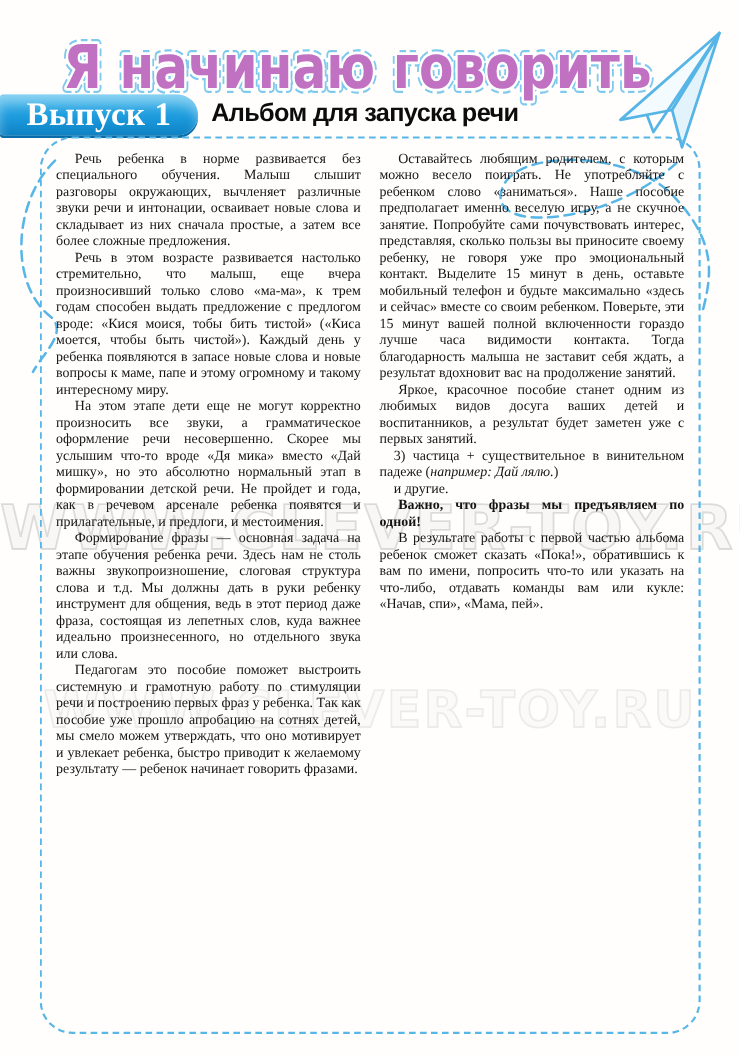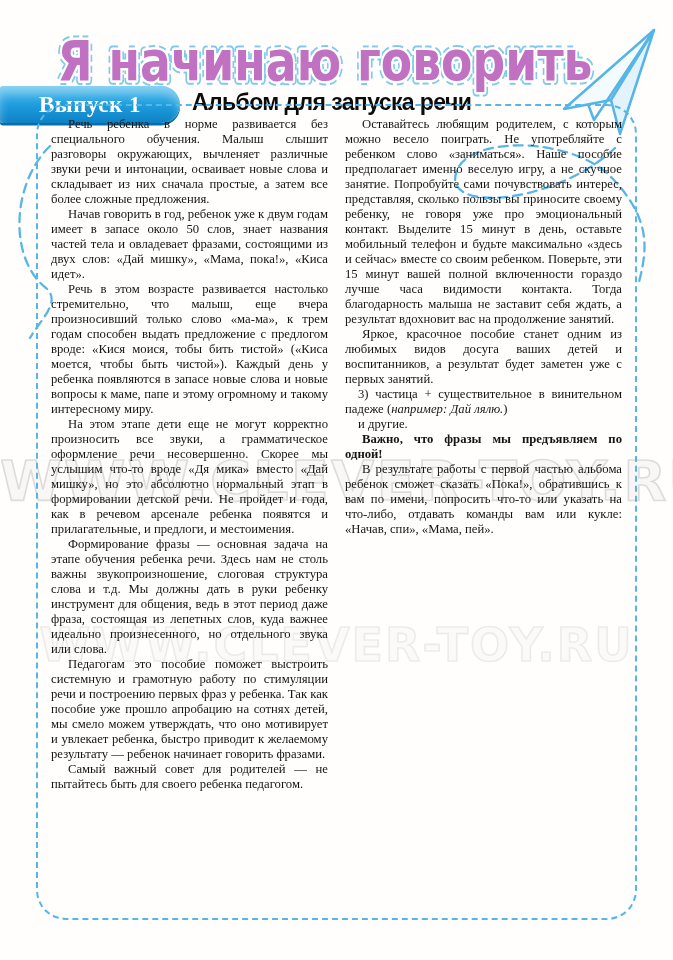--- a/index.html
+++ b/index.html
@@ -12,34 +12,34 @@
   .title-svg{position:absolute;top:18px;left:50px;width:550px;height:82px;}
   .issue-banner{
     position:absolute;top:86px;left:0;width:180px;height:37px;
     background:linear-gradient(180deg,#4cbbec 0%,#1d9bdd 55%,#0d82c4 100%);
     border-radius:3px 19px 19px 3px;
     box-shadow:0 2.5px 0 #0a6da9, inset 0 8px 10px rgba(255,255,255,.35);
     display:flex;align-items:center;justify-content:center;
   }
   .issue-banner span{
     color:#fff;font-family:"Liberation Serif",serif;font-weight:bold;
-    font-size:23px;letter-spacing:.5px;
+    font-size:30px;letter-spacing:.5px;
   }
   .page-subtitle{
     position:absolute;top:89px;left:192px;width:376px;
     font-family:"Liberation Sans",sans-serif;font-weight:bold;
     font-size:23px;letter-spacing:-0.6px;color:#0c0c0c;white-space:nowrap;
   }
   
   .plane-svg{position:absolute;top:16px;left:548px;width:122px;height:125px;}
   .trail-svg{position:absolute;top:110px;left:430px;width:243px;height:175px;}
   .curl-svg{position:absolute;top:138px;left:6px;width:52px;height:205px;}
   
   .content{
-    position:absolute;left:36px;top:104px;width:601px;height:816px;
+    position:absolute;left:36px;top:124px;width:601px;height:816px;
     box-sizing:border-box;border:2px dashed #58b6e7;border-radius:30px;
     padding:11px 13px;display:flex;gap:17px;
   }
   .col{flex:1;min-width:0;}
   .col p{
     margin:0;font-size:12.7px;line-height:15px;text-align:justify;
     color:#141414;hyphens:auto;-webkit-hyphens:auto;
   }
   .indent{text-indent:17px;}
   .item{margin-left:8px;text-indent:13px;}
@@ -87,26 +87,24 @@
 </div>
 <div class="page-subtitle">Альбом для запуска речи</div>
 
 <div class="wm wm1">WWW.CLEVER-TOY.RU</div>
 <div class="wm wm2">WWW.CLEVER-TOY.RU</div>
 
 <div class="content">
 
   <div class="col">
     <p class="indent">Речь ребенка в норме развивается без специального обучения. Малыш слышит разговоры окружающих, вычленяет различные звуки речи и интонации, осваивает новые слова и складывает из них сначала простые, а затем все более сложные предложения.</p>
-    <p class="indent">Начав говорить в год, ребенок уже к двум годам имеет в запасе около 50 слов, знает названия частей тела и овладевает фразами, состоящими из двух слов: «Дай мишку», «Мама, пока!», «Киса идет».</p>
     <p class="indent">Речь в этом возрасте развивается настолько стремительно, что малыш, еще вчера произносивший только слово «ма-ма», к трем годам способен выдать предложение с предлогом вроде: «Кися моися, тобы бить тистой» («Киса моется, чтобы быть чистой»). Каждый день у ребенка появляются в запасе новые слова и новые вопросы к маме, папе и этому огромному и такому интересному миру.</p>
     <p class="indent">На этом этапе дети еще не могут корректно произносить все звуки, а грамматическое оформление речи несовершенно. Скорее мы услышим что-то вроде «Дя мика» вместо «Дай мишку», но это абсолютно нормальный этап в формировании детской речи. Не пройдет и года, как в речевом арсенале ребенка появятся и прилагательные, и предлоги, и местоимения.</p>
     <p class="indent">Формирование фразы — основная задача на этапе обучения ребенка речи. Здесь нам не столь важны звукопроизношение, слоговая структура слова и т.д. Мы должны дать в руки ребенку инструмент для общения, ведь в этот период даже фраза, состоящая из лепетных слов, куда важнее идеально произнесенного, но отдельного звука или слова.</p>
     <p class="indent">Педагогам это пособие поможет выстроить системную и грамотную работу по стимуляции речи и построению первых фраз у ребенка. Так как пособие уже прошло апробацию на сотнях детей, мы смело можем утверждать, что оно мотивирует и увлекает ребенка, быстро приводит к желаемому результату — ребенок начинает говорить фразами.</p>
-    <p class="indent">Самый важный совет для родителей — не пытайтесь быть для своего ребенка педагогом.</p>
   </div>
 
   <div class="col">
     <p class="indent">Оставайтесь любящим родителем, с которым можно весело поиграть. Не употребляйте с ребенком слово «заниматься». Наше пособие предполагает именно веселую игру, а не скучное занятие. Попробуйте сами почувствовать интерес, представляя, сколько пользы вы приносите своему ребенку, не говоря уже про эмоциональный контакт. Выделите 15 минут в день, оставьте мобильный телефон и будьте максимально «здесь и сейчас» вместе со своим ребенком. Поверьте, эти 15 минут вашей полной включенности гораздо лучше часа видимости контакта. Тогда благодарность малыша не заставит себя ждать, а результат вдохновит вас на продолжение занятий.</p>
     <p class="indent">Яркое, красочное пособие станет одним из любимых видов досуга ваших детей и воспитанников, а результат будет заметен уже с первых занятий.</p>
     <p class="item gap-sm"><span>3) частица + существительное в винительном падеже (</span><i>например: Дай лялю.</i><span>)</span></p>
     <p class="item">и другие.</p>
     <p class="indent gap bold">Важно, что фразы мы предъявляем по одной!</p>
     <p class="indent">В результате работы с первой частью альбома ребенок сможет сказать «Пока!», обратившись к вам по имени, попросить что-то или указать на что-либо, отдавать команды вам или кукле: «Начав, спи», «Мама, пей».</p>
   </div>

